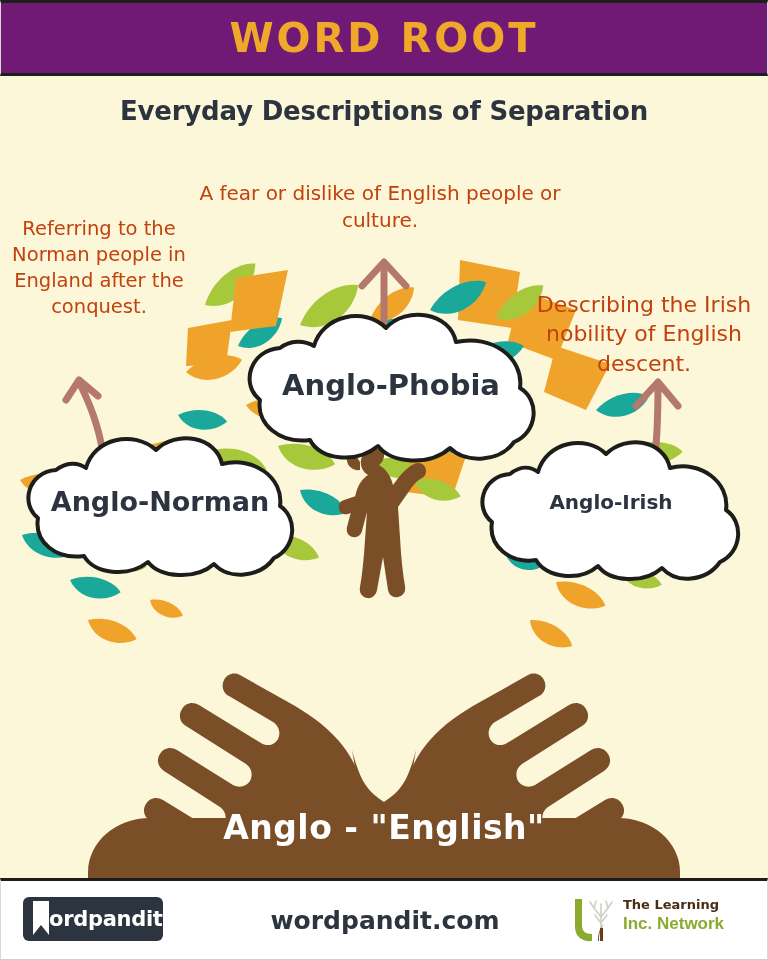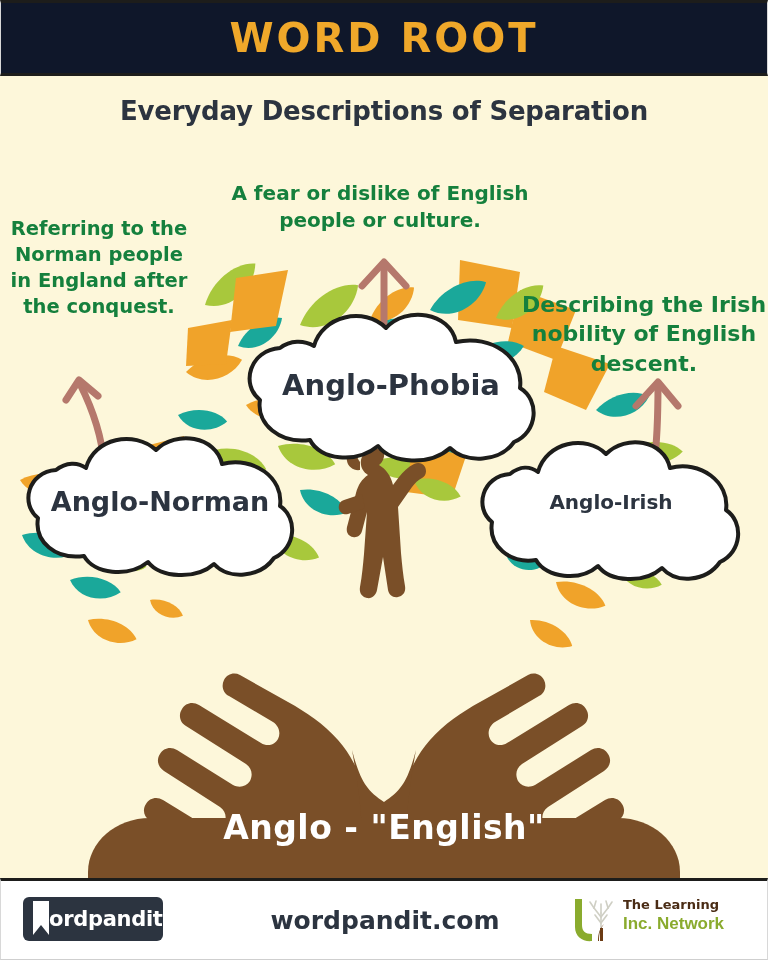--- a/index.html
+++ b/index.html
@@ -14,21 +14,21 @@
     position: relative;
     width: 768px; height: 960px;
     background: #fdf7da;
     overflow: hidden;
   }
 
   
   #header {
     position: absolute; left: 0; top: 0;
     width: 768px; height: 76px;
-    background: #0f172a;
+    background: #701a75;
     border-top: 3px solid #1d1d1b;
     border-bottom: 3px solid #1d1d1b;
     border-left: 1px solid #d8d8d8;
     border-right: 1px solid #d8d8d8;
     display: flex; align-items: center; justify-content: center;
   }
   #header-title {
     color: #f0a82a;
     font-size: 40px;
     font-weight: bold;
@@ -43,22 +43,22 @@
     color: #2c3440;
     font-size: 26px;
     font-weight: bold;
     font-family: "DejaVu Sans", sans-serif;
     letter-spacing: -0.2px;
   }
 
   
   .desc {
     position: absolute;
-    color: #15803d;
-    font-weight: bold;
+    color: #c2410c;
+    font-weight: normal;
     font-family: "DejaVu Sans", sans-serif;
     text-align: center;
     line-height: 1.34;
   }
   #desc-left  { left: 4px;  top: 216px; width: 190px; font-size: 19.5px; }
   #desc-top   { left: 196px;top: 180px; width: 368px; font-size: 20px; }
   #desc-right { left: 520px;top: 290px; width: 248px; font-size: 22px; text-align: center; }
 
   
   .arrow { position: absolute; }

